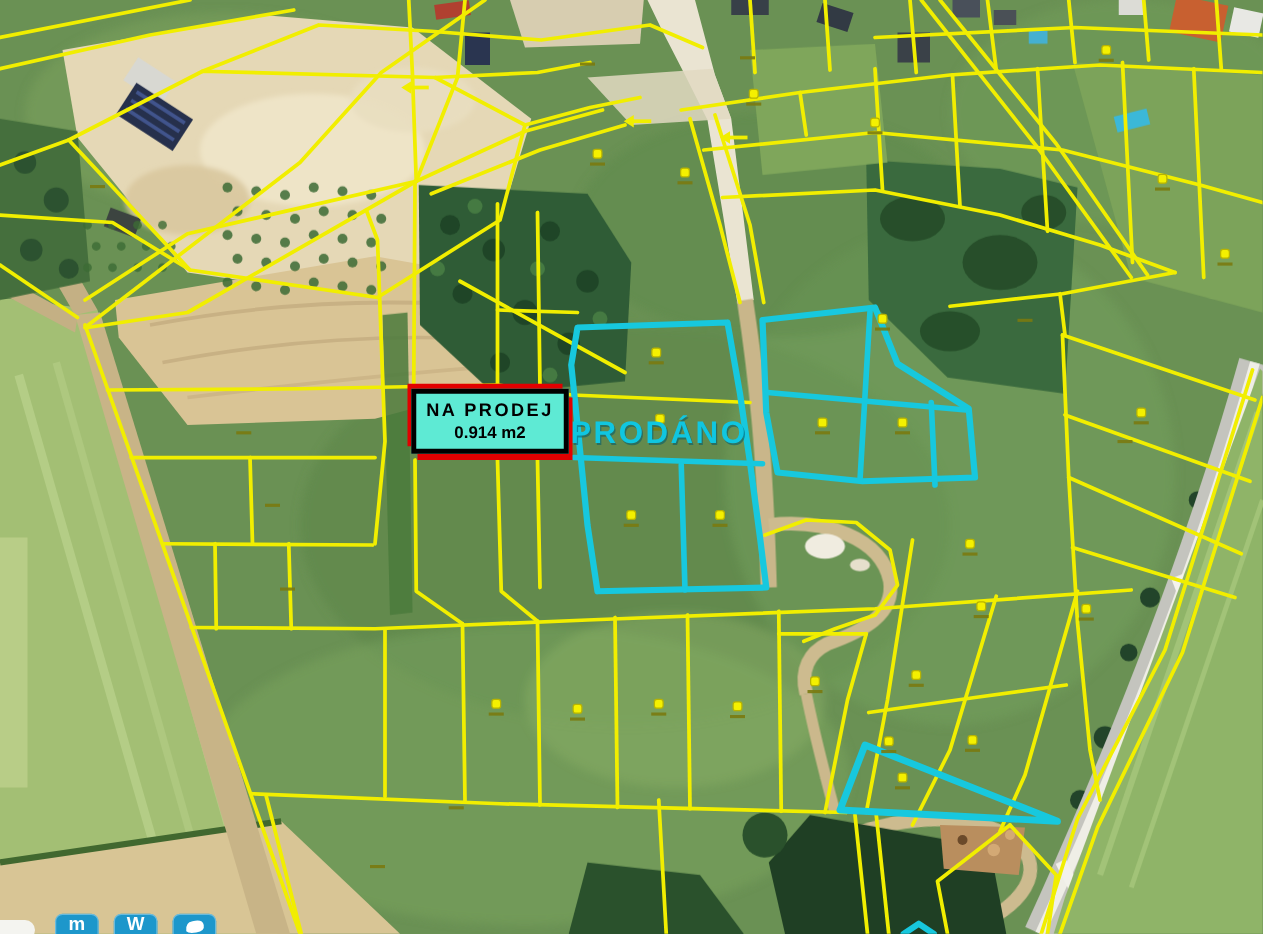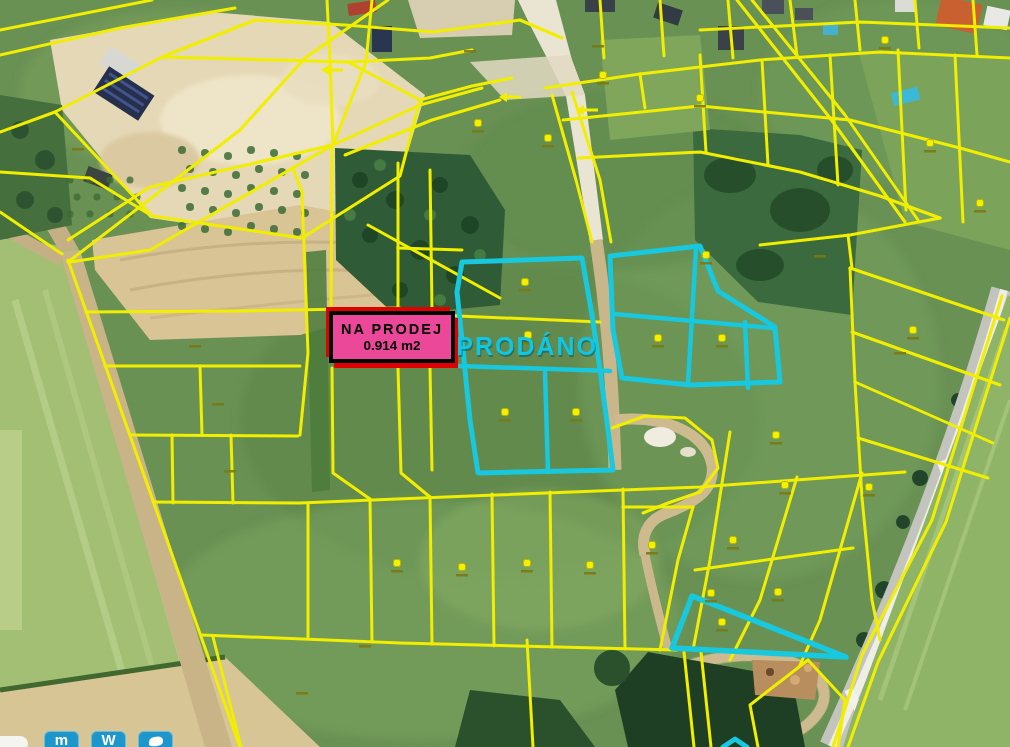--- a/index.html
+++ b/index.html
@@ -1,21 +1,21 @@
 <!DOCTYPE html>
 <html><head>
 <meta charset="utf-8">
 <style>
   html,body{margin:0;padding:0;background:#222;}
   #stage{position:relative;width:1010px;height:747px;overflow:hidden;
          font-family:"Liberation Sans", sans-serif;background:#6a9154;}
   #terrain{position:absolute;left:0;top:0;}
   
   #sale-box{position:absolute;left:329px;top:311px;width:126px;height:52px;
-    background:#ec4899;border:4px solid #000;box-sizing:border-box;
+    background:#5eead4;border:4px solid #000;box-sizing:border-box;
     display:flex;flex-direction:column;align-items:center;justify-content:center;
     box-shadow:-4px -5px 0 -1px #e10000, 4px 6px 0 -1px #e10000;z-index:30;}
   #sale-box .l1{font-size:14.5px;font-weight:bold;color:#000;letter-spacing:2px;line-height:17px;}
   #sale-box .l2{font-size:13.5px;font-weight:bold;color:#000;line-height:16px;}
   
   #sold-label{position:absolute;left:448px;top:299px;width:150px;text-align:right;
     font-size:25px;font-weight:bold;letter-spacing:2px;color:#10c6e0;
     text-shadow:1px 2px 0 rgba(0,90,110,.55);z-index:25;margin-top:33px;}
   
   #watermark{position:absolute;left:44px;bottom:-6px;display:flex;gap:12px;z-index:40;}

